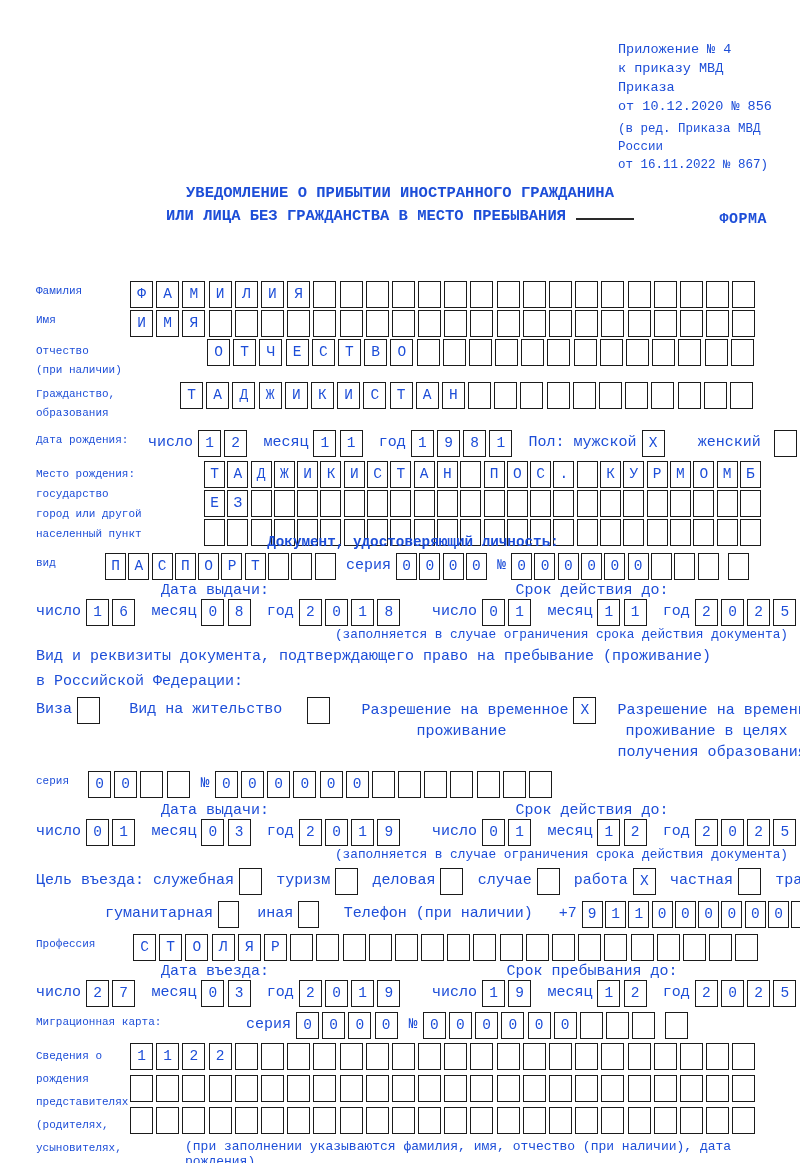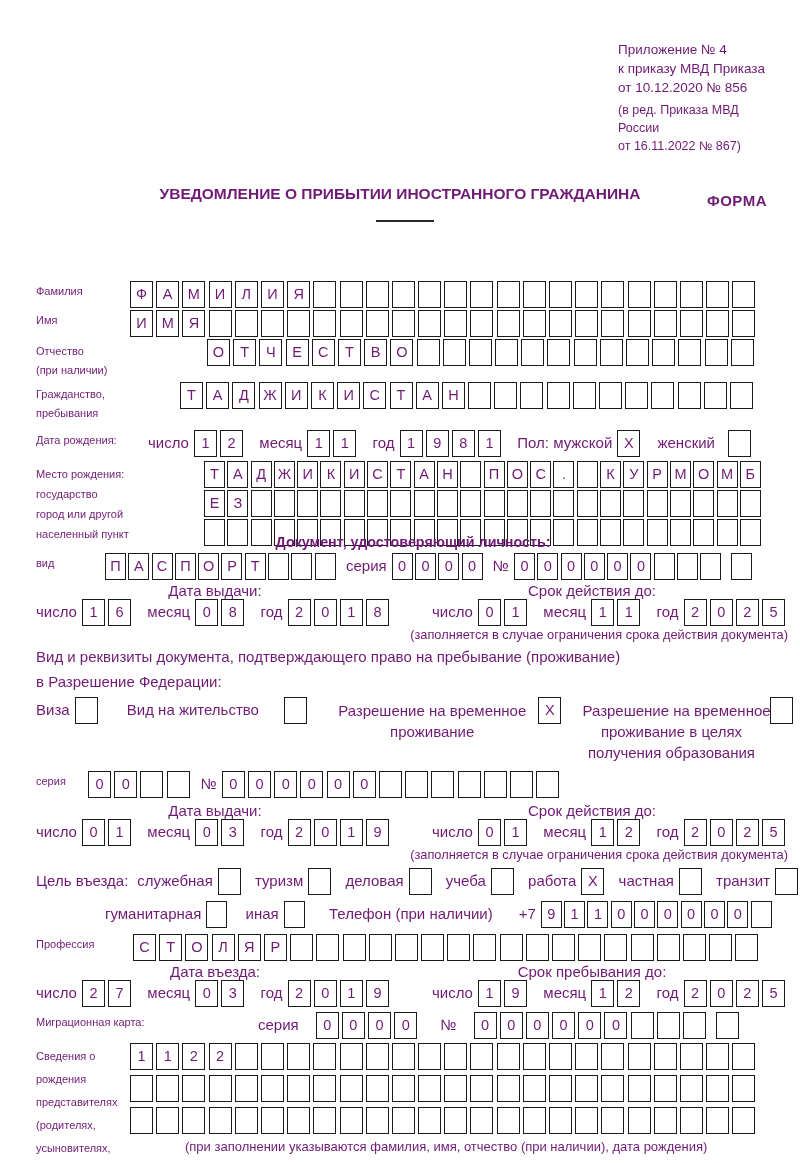--- a/index.html
+++ b/index.html
@@ -1,18 +1,18 @@
 <!DOCTYPE html>
 <html><head>
 <meta charset="utf-8">
 <style>
   html,body{margin:0;padding:0;background:#fff;}
   .page{
-    position:relative;width:800px;height:1163px;background:#ffffff;color:#701a75;
-    font-family:Liberation Sans, sans-serif;font-size:15px;overflow:hidden;
+    position:relative;width:800px;height:1163px;background:#ffffff;color:#1d4ed8;
+    font-family:Liberation Mono, monospace;font-size:15px;overflow:hidden;
   }
   
   .appendix{position:absolute;left:618px;top:40px;width:165px;font-size:13.5px;line-height:19px;}
   .appendix-note{margin-top:4px;font-size:12.5px;line-height:18px;}
   .forma{margin-top:36px;font-weight:bold;text-align:right;padding-right:16px;font-size:15px;letter-spacing:.5px;}
   
   .title{position:absolute;top:182px;left:0;width:800px;text-align:center;font-weight:bold;font-size:15.5px;line-height:23px;}
   .uline{display:inline-block;width:58px;border-bottom:2px solid #2a2a2a;height:13px;margin-left:10px;}
   .sect{position:absolute;top:248px;left:30px;width:755px;text-align:center;font-weight:bold;font-size:14.2px;}
   
@@ -24,21 +24,21 @@
   .cell{
     display:inline-block;box-sizing:border-box;width:23px;height:27px;border:1.6px solid #1b1b1b;
     margin-right:3.2px;text-align:center;line-height:24px;font-size:14.5px;vertical-align:top;background:#fff;
   }
   .narrow .cell{width:21px;margin-right:2.3px;}
   .cell.gap{margin-left:7px;}
   .w94{width:94px;} .w171{width:171px;} .w144{width:144px;} .w112{width:112px;} .w168{width:168px;}
   .w69{width:69px;} .w97{width:97px;} .w178{width:178px;}
   .dlbl{margin-right:5px;padding-top:4px;white-space:nowrap;}
   .dg{display:flex;margin-right:13px;}
-  .mr8{margin-right:8px;} .ml8{margin-left:8px;} .ml14{margin-left:14px;}
+  .mr8{margin-right:8px;} .ml8{margin-left:8px;} .ml14{margin-left:30px;}
   .stack .cells{display:block;margin-bottom:2px;}
   .docheading{text-align:center;font-weight:bold;font-size:14.3px;margin:1px 0 3px 0;}
   .dates-headers{display:flex;margin-top:2px;}
   .dh-left{width:358px;text-align:center;}
   .dh-right{width:396px;text-align:center;}
   .dates-row{display:flex;}
   .d-left{width:358px;display:flex;}
   .d-right{display:flex;padding-left:38px;}
   .fillnote{text-align:right;font-size:12.8px;margin:1px 2px 4px 0;}
   .plain{margin:3px 0;line-height:22px;}
@@ -63,21 +63,21 @@
     <div>от 10.12.2020 № 856</div>
     <div class="appendix-note">
       <div>(в ред. Приказа МВД России</div>
       <div>от 16.11.2022 № 867)</div>
     </div>
     <div class="forma">ФОРМА</div>
   </div>
 
   <div class="title">
     <div>УВЕДОМЛЕНИЕ О ПРИБЫТИИ ИНОСТРАННОГО ГРАЖДАНИНА</div>
-    <div><span class="uline"></span></div>
+    <div><span>ИЛИ ЛИЦА БЕЗ ГРАЖДАНСТВА В МЕСТО ПРЕБЫВАНИЯ</span><span class="uline"></span></div>
   </div>
 
 
   <div class="formbody">
 
     <div class="frow">
       <span class="lbl w94">Фамилия</span>
       <span class="cells"><span class="cell">Ф</span><span class="cell">А</span><span class="cell">М</span><span class="cell">И</span><span class="cell">Л</span><span class="cell">И</span><span class="cell">Я</span><span class="cell"></span><span class="cell"></span><span class="cell"></span><span class="cell"></span><span class="cell"></span><span class="cell"></span><span class="cell"></span><span class="cell"></span><span class="cell"></span><span class="cell"></span><span class="cell"></span><span class="cell"></span><span class="cell"></span><span class="cell"></span><span class="cell"></span><span class="cell"></span><span class="cell"></span></span>
     </div>
 
@@ -90,21 +90,21 @@
       <span class="lbl lbl2 w171">
         <span>Отчество</span><br>
         <span>(при наличии)</span>
       </span>
       <span class="cells"><span class="cell">О</span><span class="cell">Т</span><span class="cell">Ч</span><span class="cell">Е</span><span class="cell">С</span><span class="cell">Т</span><span class="cell">В</span><span class="cell">О</span><span class="cell"></span><span class="cell"></span><span class="cell"></span><span class="cell"></span><span class="cell"></span><span class="cell"></span><span class="cell"></span><span class="cell"></span><span class="cell"></span><span class="cell"></span><span class="cell"></span><span class="cell"></span><span class="cell"></span></span>
     </div>
 
     <div class="frow" style="margin-bottom:7px;">
       <span class="lbl lbl2 w144">
         <span>Гражданство,</span><br>
-        <span>пребывания</span>
+        <span>образования</span>
       </span>
       <span class="cells"><span class="cell">Т</span><span class="cell">А</span><span class="cell">Д</span><span class="cell">Ж</span><span class="cell">И</span><span class="cell">К</span><span class="cell">И</span><span class="cell">С</span><span class="cell">Т</span><span class="cell">А</span><span class="cell">Н</span><span class="cell"></span><span class="cell"></span><span class="cell"></span><span class="cell"></span><span class="cell"></span><span class="cell"></span><span class="cell"></span><span class="cell"></span><span class="cell"></span><span class="cell"></span><span class="cell"></span></span>
     </div>
 
     <div class="frow" style="margin-bottom:4px;">
       <span class="lbl w112">Дата рождения:</span>
       <span class="dg">
           <span class="dlbl">число</span>
           <span class="cells"><span class="cell">1</span><span class="cell">2</span></span>
         </span>
@@ -176,21 +176,21 @@
           </span>
         <span class="dg">
             <span class="dlbl">год</span>
             <span class="cells"><span class="cell">2</span><span class="cell">0</span><span class="cell">2</span><span class="cell">5</span></span>
           </span>
       </div>
     </div>
     <div class="fillnote">(заполняется в случае ограничения срока действия документа)</div>
 
     <div class="plain">Вид и реквизиты документа, подтверждающего право на пребывание (проживание)</div>
-    <div class="plain">в Разрешение Федерации:</div>
+    <div class="plain">в Российской Федерации:</div>
 
     <div class="permits">
       <span class="dlbl">Виза</span>
       <span class="cells"><span class="cell"></span></span>
       <span class="dlbl" style="margin-left:26px;">Вид на жительство</span>
       <span class="cells" style="margin-left:20px;"><span class="cell"></span></span>
       <span class="permit-lbl" style="margin-left:28px;width:200px;">
         <span>Разрешение на временное</span><br><span>проживание</span>
       </span>
       <span class="cells" style="margin-left:12px;"><span class="cell">X</span></span>
@@ -251,21 +251,21 @@
         </span>
       <span class="purpose-item">
           <span class="dlbl">туризм</span>
           <span class="cells"><span class="cell"></span></span>
         </span>
       <span class="purpose-item">
           <span class="dlbl">деловая</span>
           <span class="cells"><span class="cell"></span></span>
         </span>
       <span class="purpose-item">
-          <span class="dlbl">учеба</span>
+          <span class="dlbl">случае</span>
           <span class="cells"><span class="cell"></span></span>
         </span>
       <span class="purpose-item">
           <span class="dlbl">работа</span>
           <span class="cells"><span class="cell">X</span></span>
         </span>
       <span class="purpose-item">
           <span class="dlbl">частная</span>
           <span class="cells"><span class="cell"></span></span>
         </span>
@@ -322,21 +322,21 @@
             <span class="dlbl">месяц</span>
             <span class="cells"><span class="cell">1</span><span class="cell">2</span></span>
           </span>
         <span class="dg">
             <span class="dlbl">год</span>
             <span class="cells"><span class="cell">2</span><span class="cell">0</span><span class="cell">2</span><span class="cell">5</span></span>
           </span>
       </div>
     </div>
 
-    <div class="frow" style="margin-bottom:4px;gap:12px;">
+    <div class="frow" style="margin-bottom:4px;">
       <span class="lbl w178">Миграционная карта:</span>
       <span class="dlbl" style="margin-left:32px;">серия</span>
       <span class="cells mr8"><span class="cell">0</span><span class="cell">0</span><span class="cell">0</span><span class="cell">0</span></span>
       <span class="dlbl">№</span>
       <span class="cells"><span class="cell">0</span><span class="cell">0</span><span class="cell">0</span><span class="cell">0</span><span class="cell">0</span><span class="cell">0</span><span class="cell"></span><span class="cell"></span><span class="cell"></span><span class="cell gap"></span></span>
     </div>
 
     <div class="frow">
       <span class="lbl w94 reps-label">
         <span>Сведения о</span><br>

